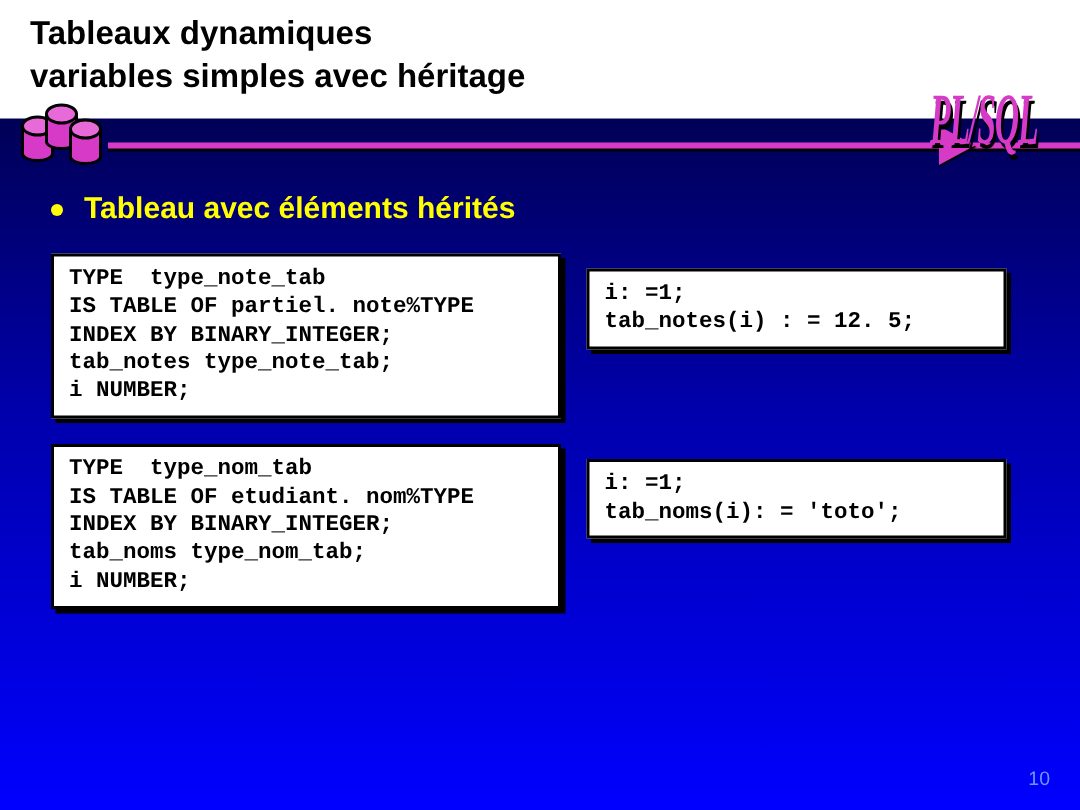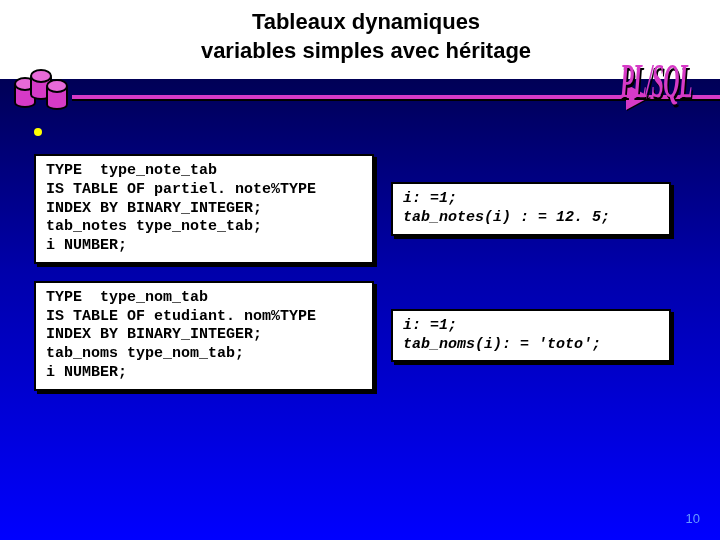--- a/index.html
+++ b/index.html
@@ -6,22 +6,21 @@
   body {
     width: 720px;
     height: 540px;
     background: linear-gradient(to bottom, #000033 0%, #0000aa 50%, #0000ff 100%);
     font-family: Arial, Helvetica, sans-serif;
     position: relative;
     overflow: hidden;
   }
   .title-area {
     background: #ffffff;
-    padding: 8px 20px 14px 32px;
-    text-align: center;
+    padding: 8px 20px 14px 20px;
     position: relative;
   }
   .title {
     font-size: 22px;
     font-weight: bold;
     color: #000;
     line-height: 1.3;
   }
   .band {
     position: absolute;
@@ -131,21 +130,21 @@
     border: 2px solid #000;
     box-shadow: 3px 3px 0 #000;
     padding: 6px 10px;
     font-family: "Courier New", monospace;
     font-size: 15px;
     font-weight: bold;
     line-height: 1.25;
     white-space: pre;
     color: #000;
   }
-  .right-align { align-self: start; margin-top: 28px; font-style: italic; }
+  .right-align { align-self: start; margin-top: 10px; }
   .pagenum {
     position: absolute;
     right: 20px;
     bottom: 14px;
     color: #6699ff;
     font-size: 13px;
     text-align: right;
   }
 </style>
 </head>
@@ -165,20 +164,21 @@
     <div class="cyl c3"></div>
   </div>
   <div class="midline"></div>
   <div class="arrowhead"></div>
   <div class="plsql">PL/SQL</div>
 </div>
 
 <div class="content">
   <div class="bullet-row">
     <div class="dot"></div>
+    <div class="bullet-text">Tableau avec éléments hérités</div>
   </div>
 
   <div class="boxes">
     <div class="codebox">TYPE  type_note_tab
 IS TABLE OF partiel. note%TYPE
 INDEX BY BINARY_INTEGER;
 tab_notes type_note_tab;
 i NUMBER;</div>
     <div class="codebox right-align">i: =1;
 tab_notes(i) : = 12. 5;</div>

